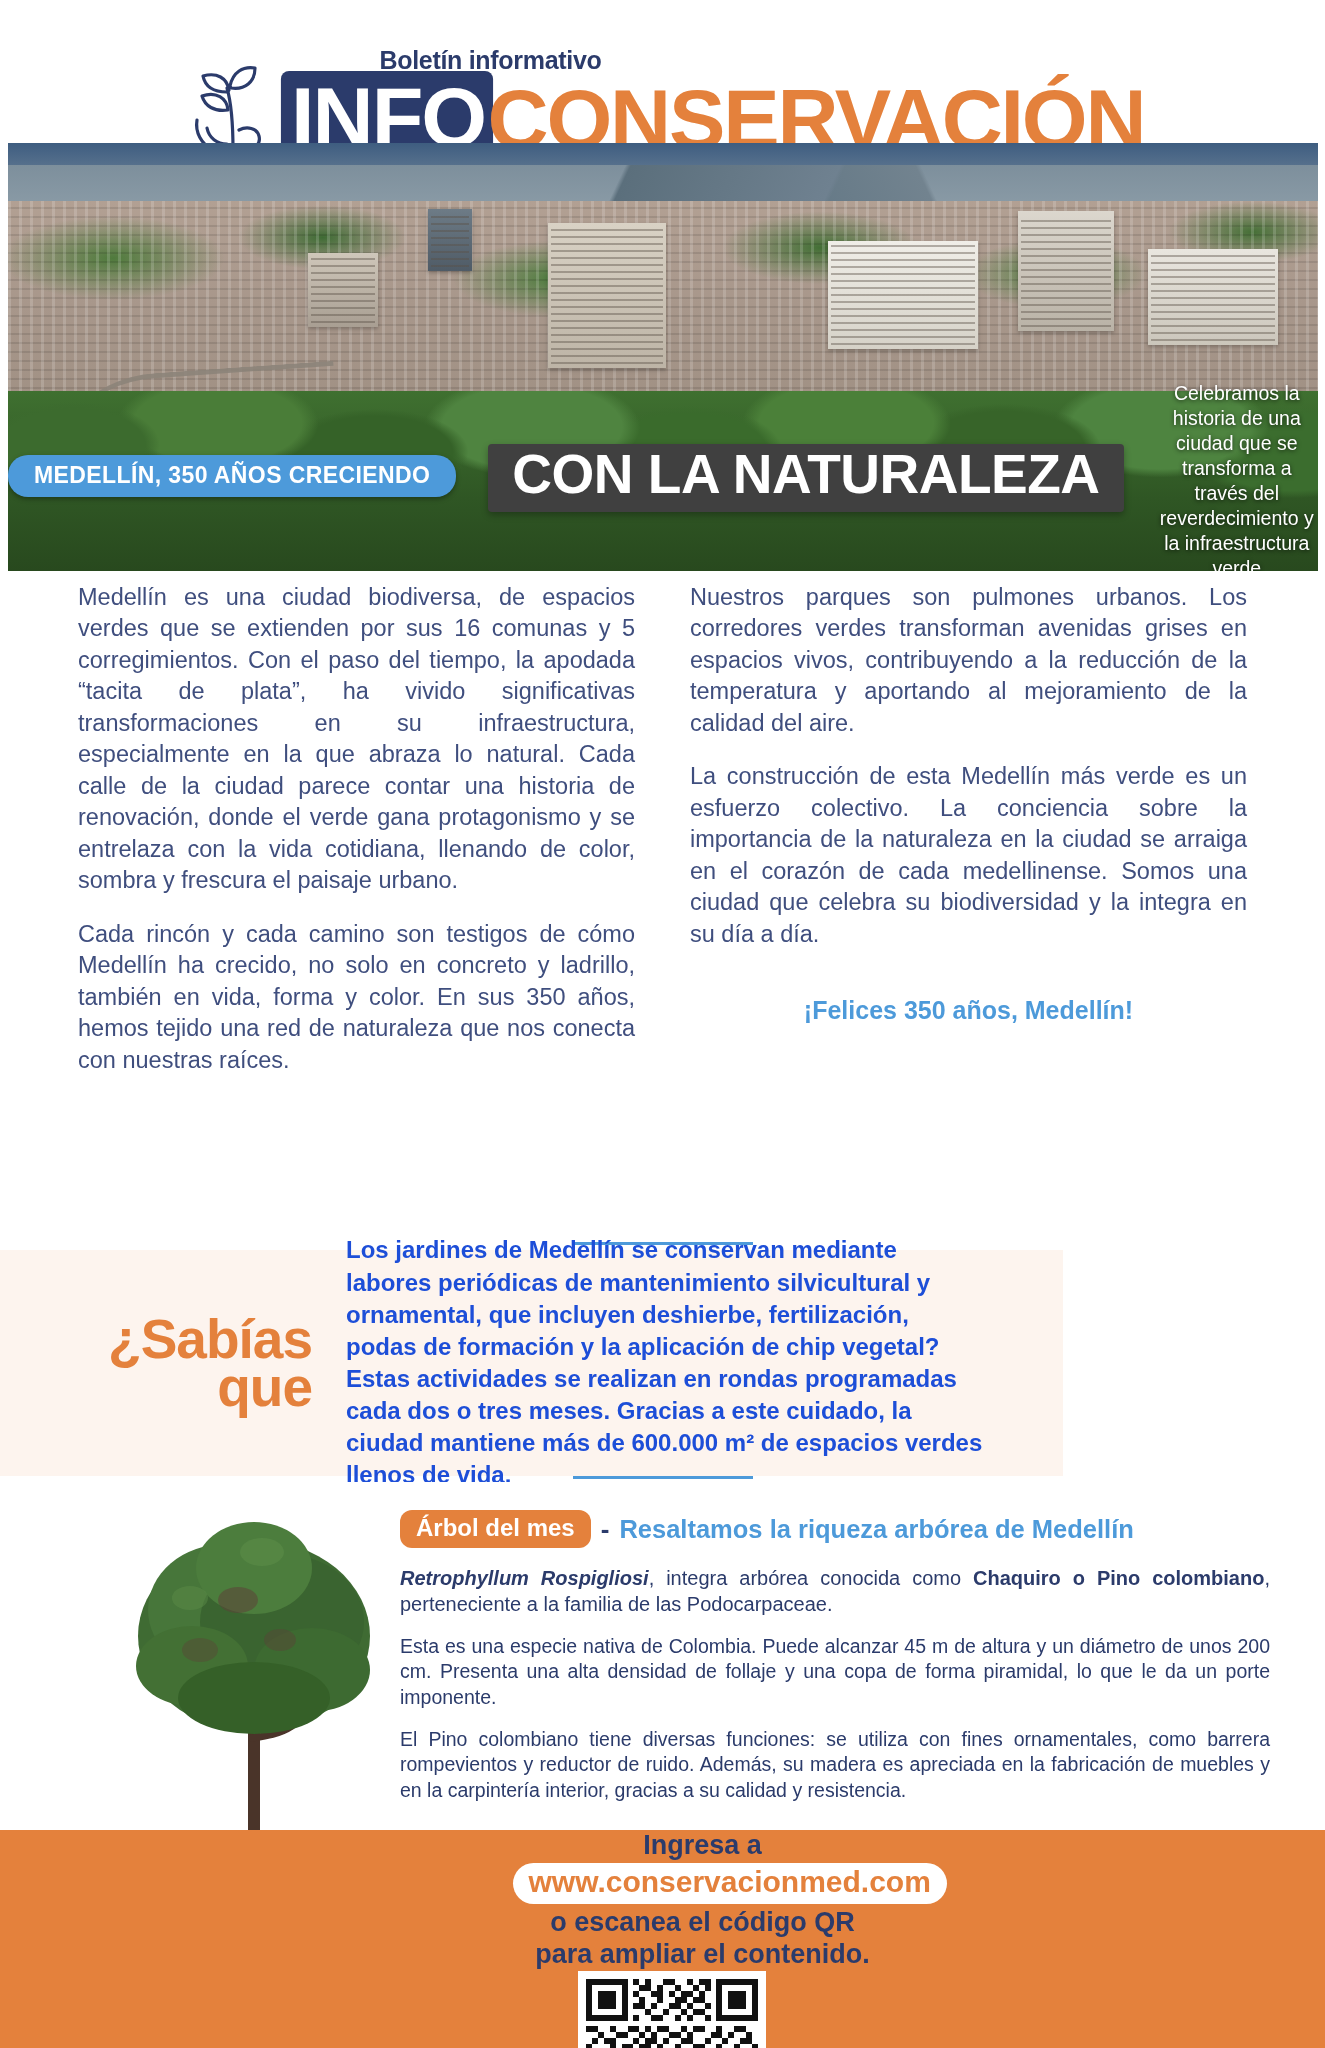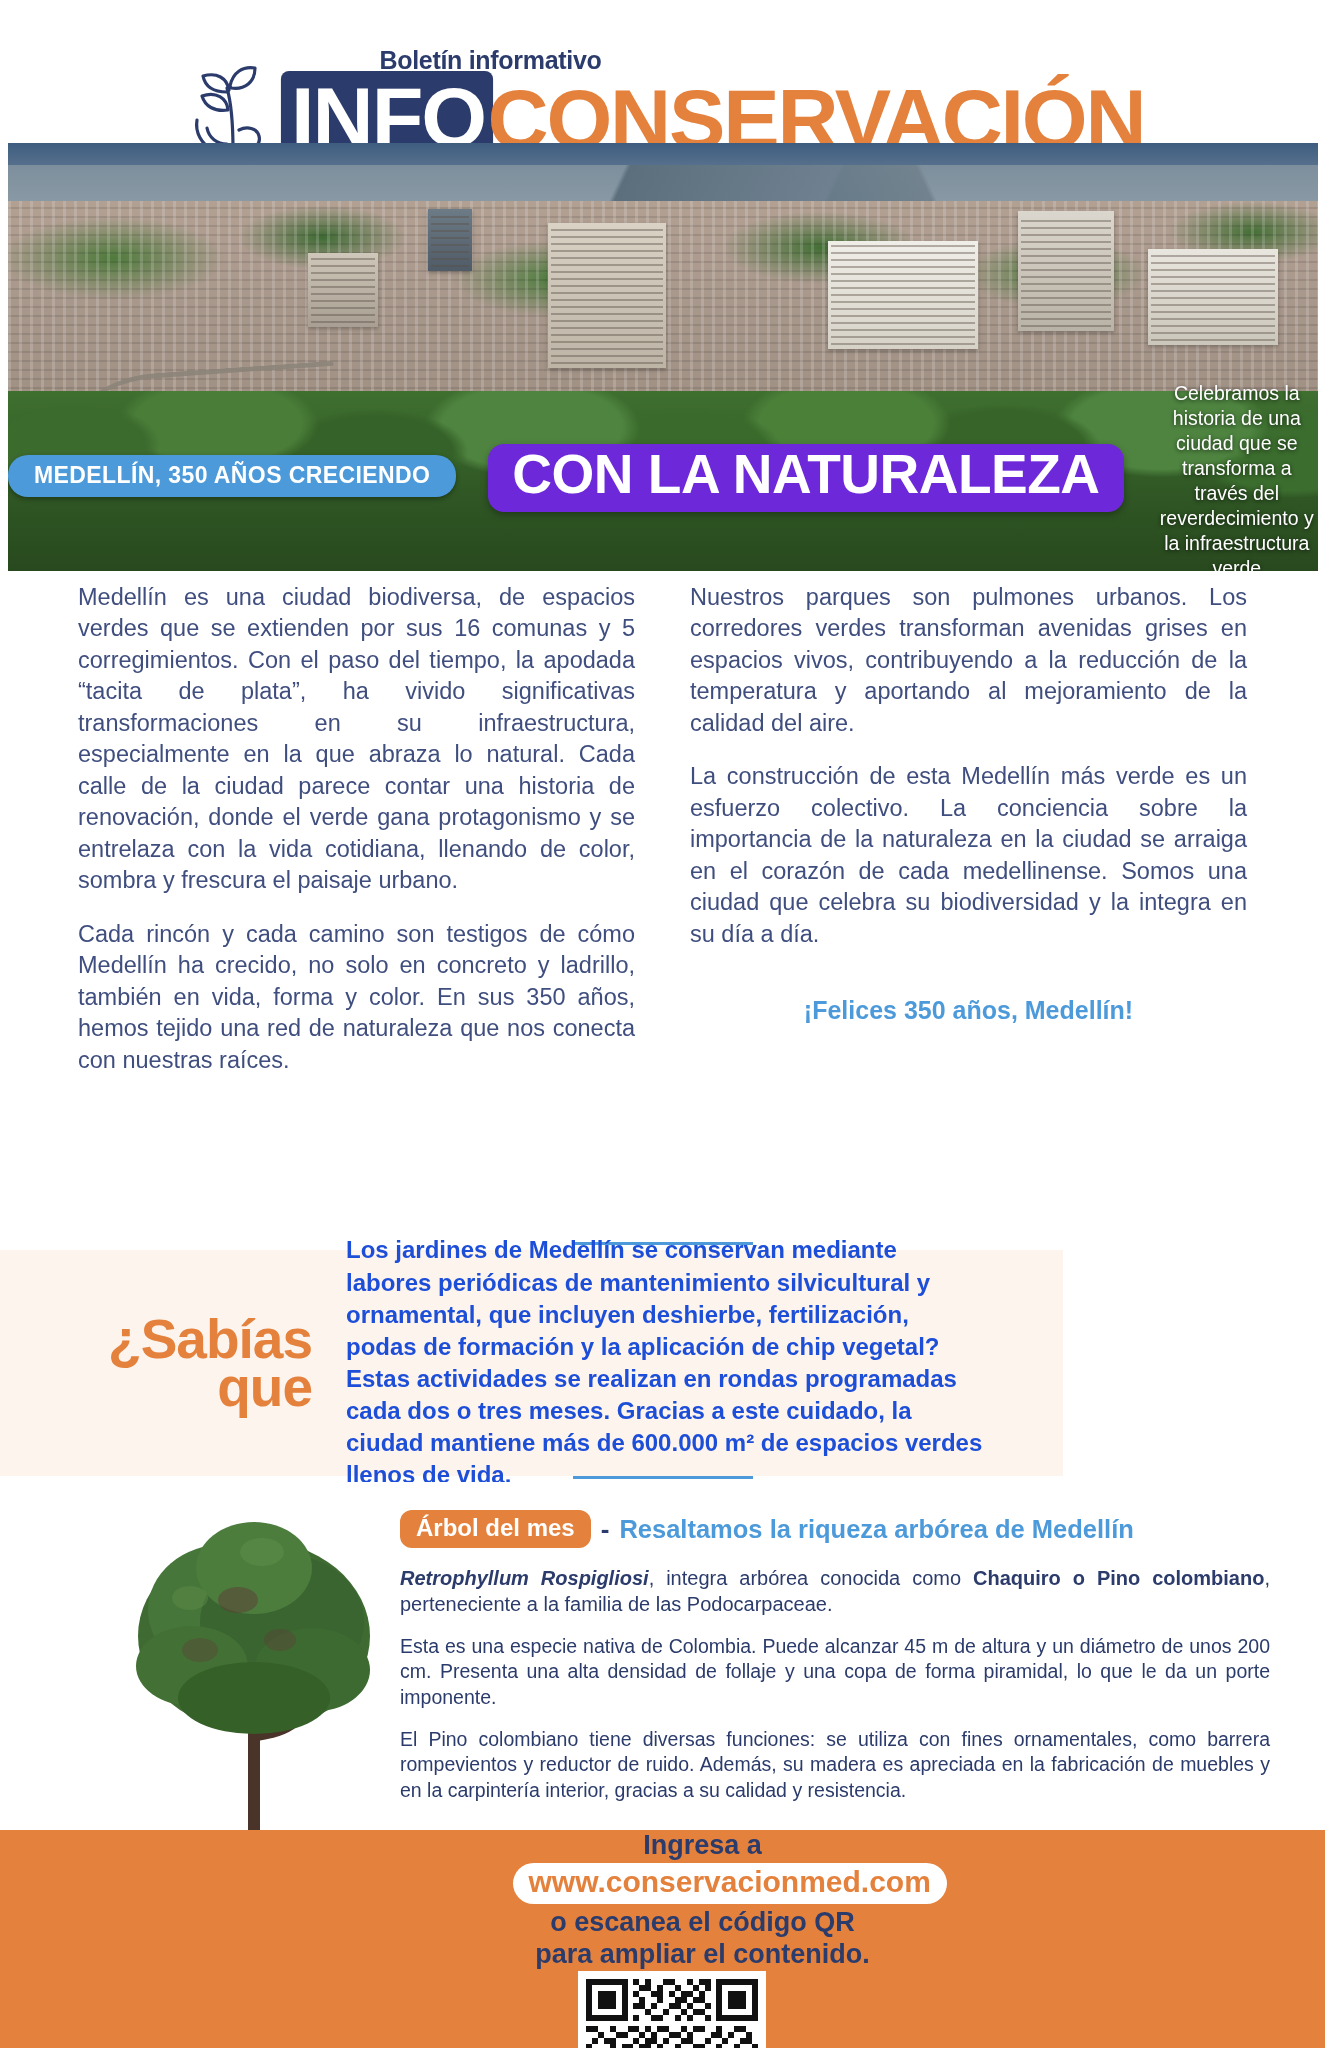--- a/index.html
+++ b/index.html
@@ -166,27 +166,27 @@
     font-weight: bold;
     letter-spacing: 0.4px;
     padding: 7px 26px 8px;
     border-radius: 20px;
     text-transform: uppercase;
     white-space: nowrap;
     box-shadow: 0 2px 5px rgba(0,0,0,.35);
   }
   .hero-title {
     margin-top: 4px;
-    background: #6d28d9;
+    background: #404040;
     color: #ffffff;
     font-size: 55px;
     font-weight: bold;
     letter-spacing: -0.5px;
     padding: 2px 24px 8px;
-    border-radius: 16px;
+    border-radius: 4px;
     text-transform: uppercase;
     white-space: nowrap;
     line-height: 1.05;
     box-shadow: 0 3px 7px rgba(0,0,0,.3);
   }
   .hero-sub {
     margin-top: 10px;
     color: #ffffff;
     font-size: 19.5px;
     line-height: 1.28;

